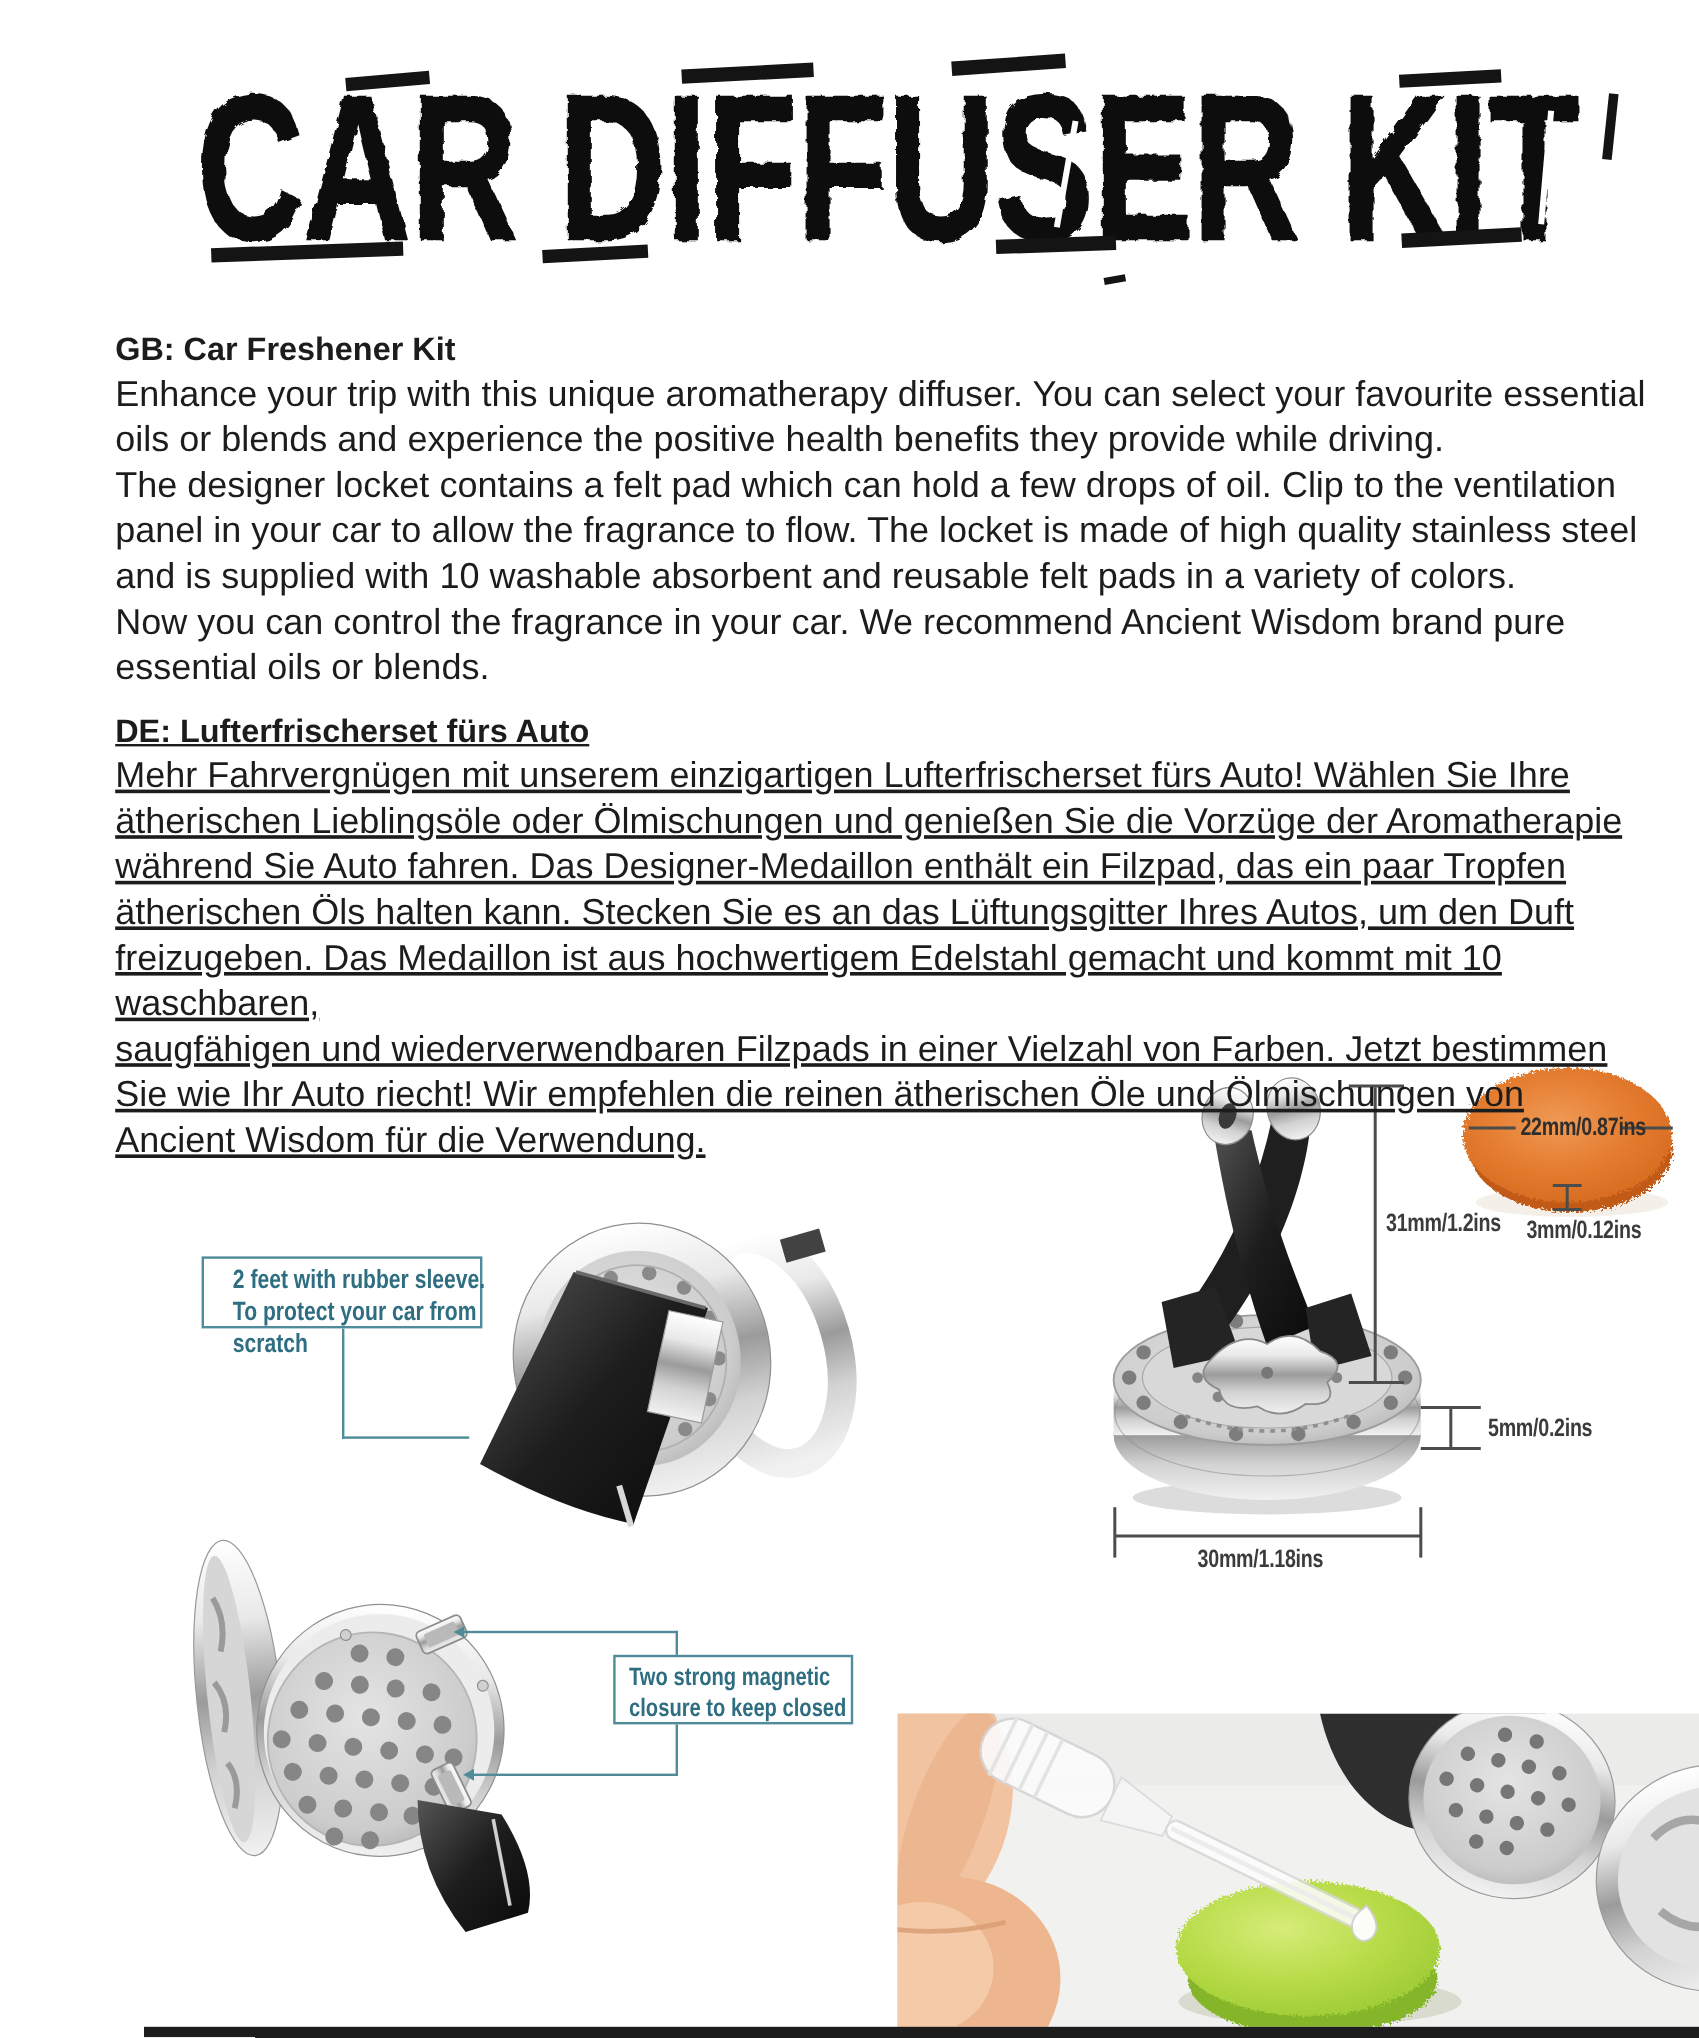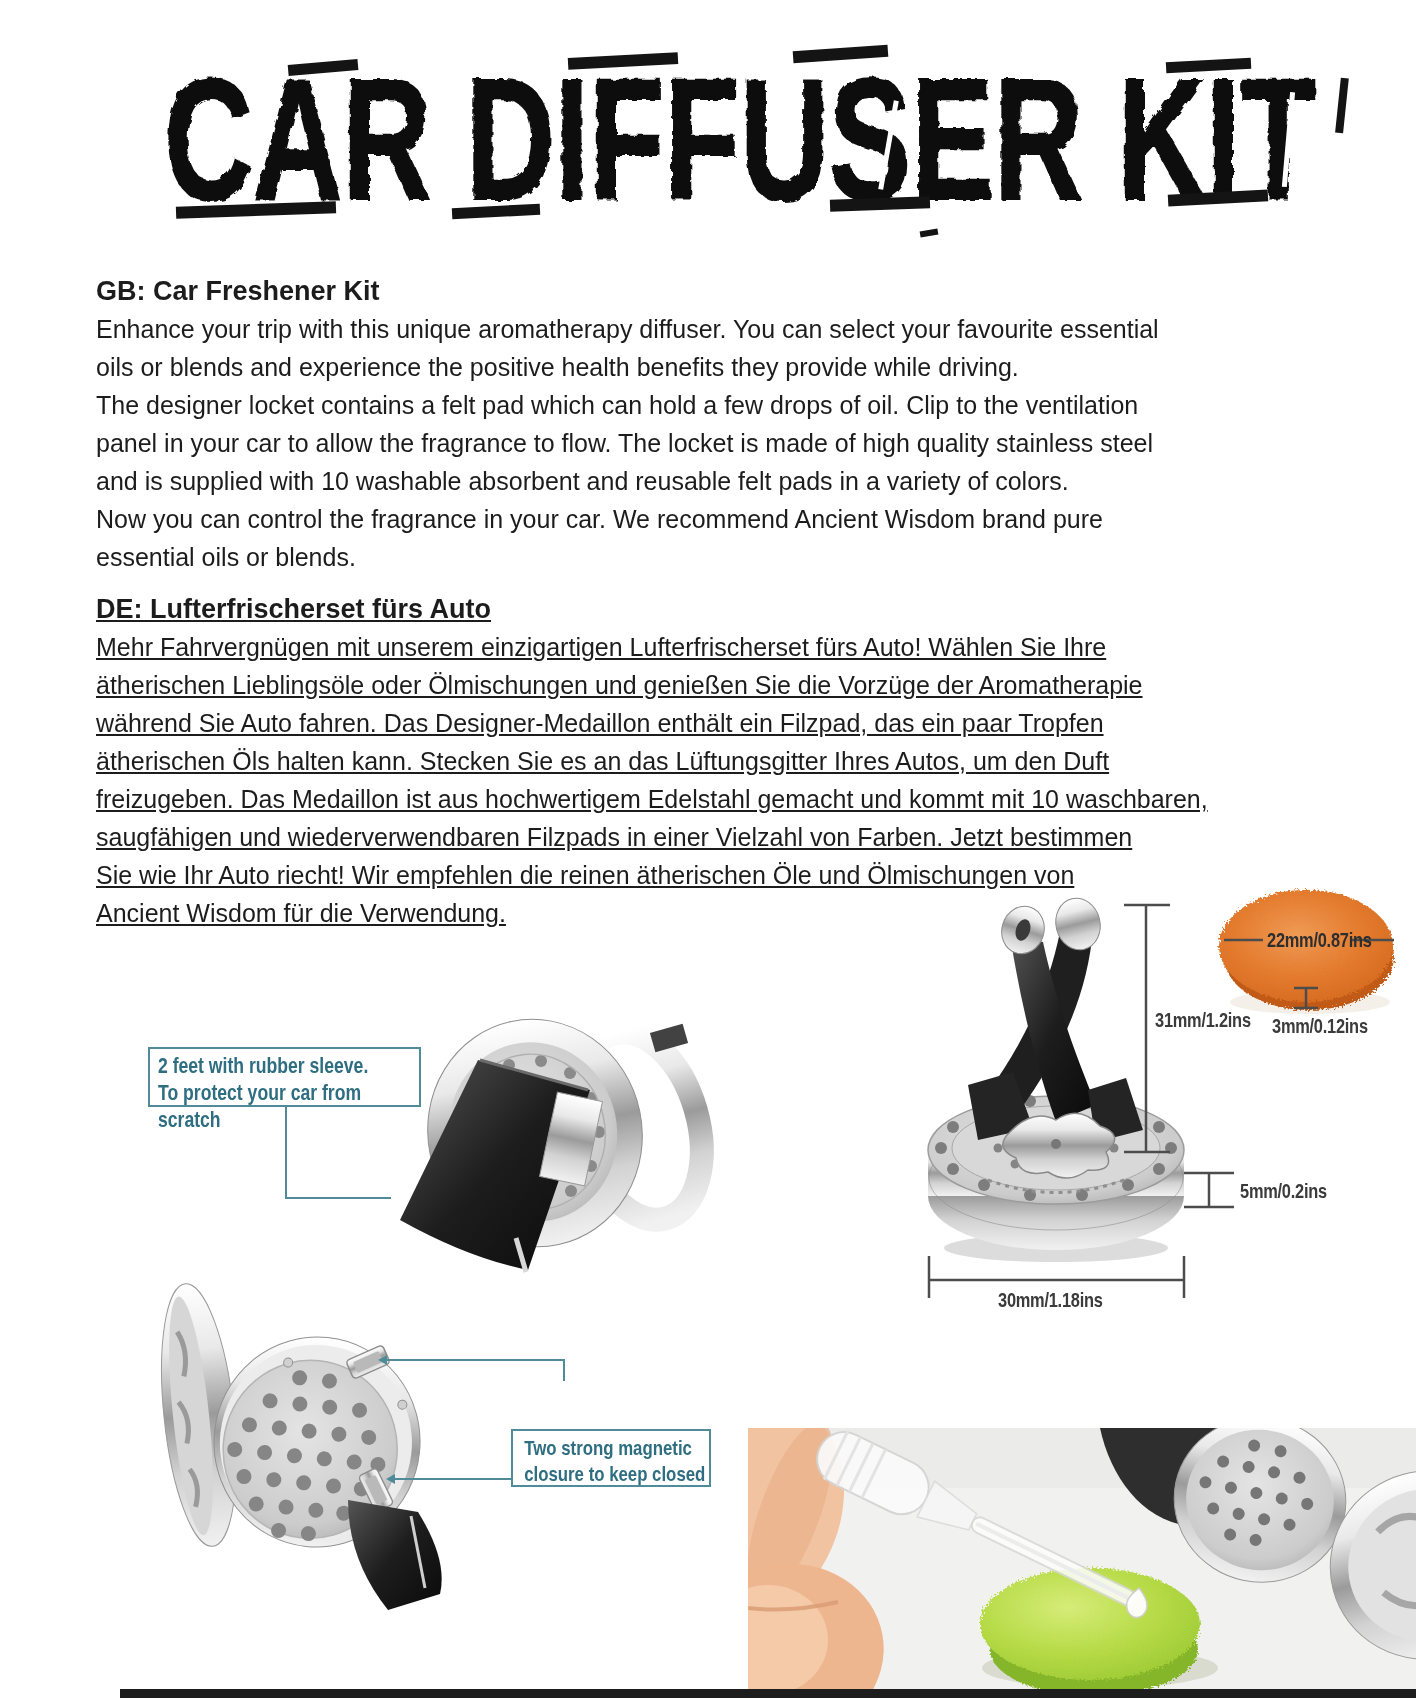--- a/index.html
+++ b/index.html
@@ -2,21 +2,21 @@
 <html><head>
 <meta charset="utf-8">
 <style>
   html,body{margin:0;padding:0;background:#ffffff;}
   .page{position:relative;width:1416px;height:1698px;background:#ffffff;overflow:hidden;
         font-family:"Liberation Sans", sans-serif;margin-left:48px;}
   .art{position:absolute;left:0;top:0;z-index:1;}
   .txt{position:absolute;z-index:2;color:#1c1c1c;}
   .section{left:48px;width:1290px;}
   .sec-head{font-weight:bold;font-size:27px;line-height:38px;white-space:pre-line;}
-  .sec-body{font-size:25px;line-height:38px;white-space:pre-line;}
+  .sec-body{font-size:30px;line-height:38px;white-space:pre-line;}
   .callout{position:absolute;z-index:3;background:#ffffff;border:2px solid #4f8b99;box-sizing:border-box;}
   .callout-text{font-weight:bold;color:#2e6e80;white-space:pre-line;transform:scaleX(0.8);transform-origin:left top;}
   .c1 .callout-text{font-size:22px;line-height:27px;padding:3px 0 0 10px;width:320px;}
   .c2 .callout-text{font-size:21px;line-height:26px;padding:4px 0 0 14px;width:240px;}
   .tealline{position:absolute;z-index:2;background:#4f8b99;}
   .arrow-left{position:absolute;z-index:2;width:0;height:0;
       border-top:5px solid transparent;border-bottom:5px solid transparent;border-right:9px solid #4f8b99;}
   .dim{position:absolute;z-index:3;font-weight:bold;font-size:21px;color:#3b3b3b;
        transform:scaleX(0.78);transform-origin:left top;white-space:nowrap;letter-spacing:-0.3px;}
 </style>
@@ -323,28 +323,28 @@
     <div class="sec-body">Mehr Fahrvergnügen mit unserem einzigartigen Lufterfrischerset fürs Auto! Wählen Sie Ihre
 ätherischen Lieblingsöle oder Ölmischungen und genießen Sie die Vorzüge der Aromatherapie
 während Sie Auto fahren. Das Designer-Medaillon enthält ein Filzpad, das ein paar Tropfen
 ätherischen Öls halten kann. Stecken Sie es an das Lüftungsgitter Ihres Autos, um den Duft
 freizugeben. Das Medaillon ist aus hochwertigem Edelstahl gemacht und kommt mit 10 waschbaren,
 saugfähigen und wiederverwendbaren Filzpads in einer Vielzahl von Farben. Jetzt bestimmen
 Sie wie Ihr Auto riecht! Wir empfehlen die reinen ätherischen Öle und Ölmischungen von
 Ancient Wisdom für die Verwendung.</div>
   </div>
 
-  <div class="callout c1" style="left:100px;top:1047px;width:273px;height:60px;">
+  <div class="callout c1" style="left:120px;top:1047px;width:234px;height:60px;padding-left:16px;">
     <div class="callout-text">2 feet with rubber sleeve.
 To protect your car from scratch</div>
   </div>
   <div class="tealline" style="left:237px;top:1107px;width:2px;height:92px;"></div>
   <div class="tealline" style="left:237px;top:1197px;width:106px;height:2px;"></div>
 
-  <div class="callout c2" style="left:463px;top:1429px;width:200px;height:58px;">
+  <div class="callout c2" style="left:463px;top:1379px;width:200px;height:58px;">
     <div class="callout-text">Two strong magnetic
 closure to keep closed</div>
   </div>
   <div class="tealline" style="left:338px;top:1359px;width:179px;height:2px;"></div>
   <div class="tealline" style="left:515px;top:1359px;width:2px;height:22px;"></div>
   <div class="tealline" style="left:515px;top:1434px;width:2px;height:46px;"></div>
   <div class="tealline" style="left:346px;top:1478px;width:171px;height:2px;"></div>
   <div class="arrow-left" style="left:330px;top:1355px;"></div>
   <div class="arrow-left" style="left:338px;top:1474px;"></div>
 

